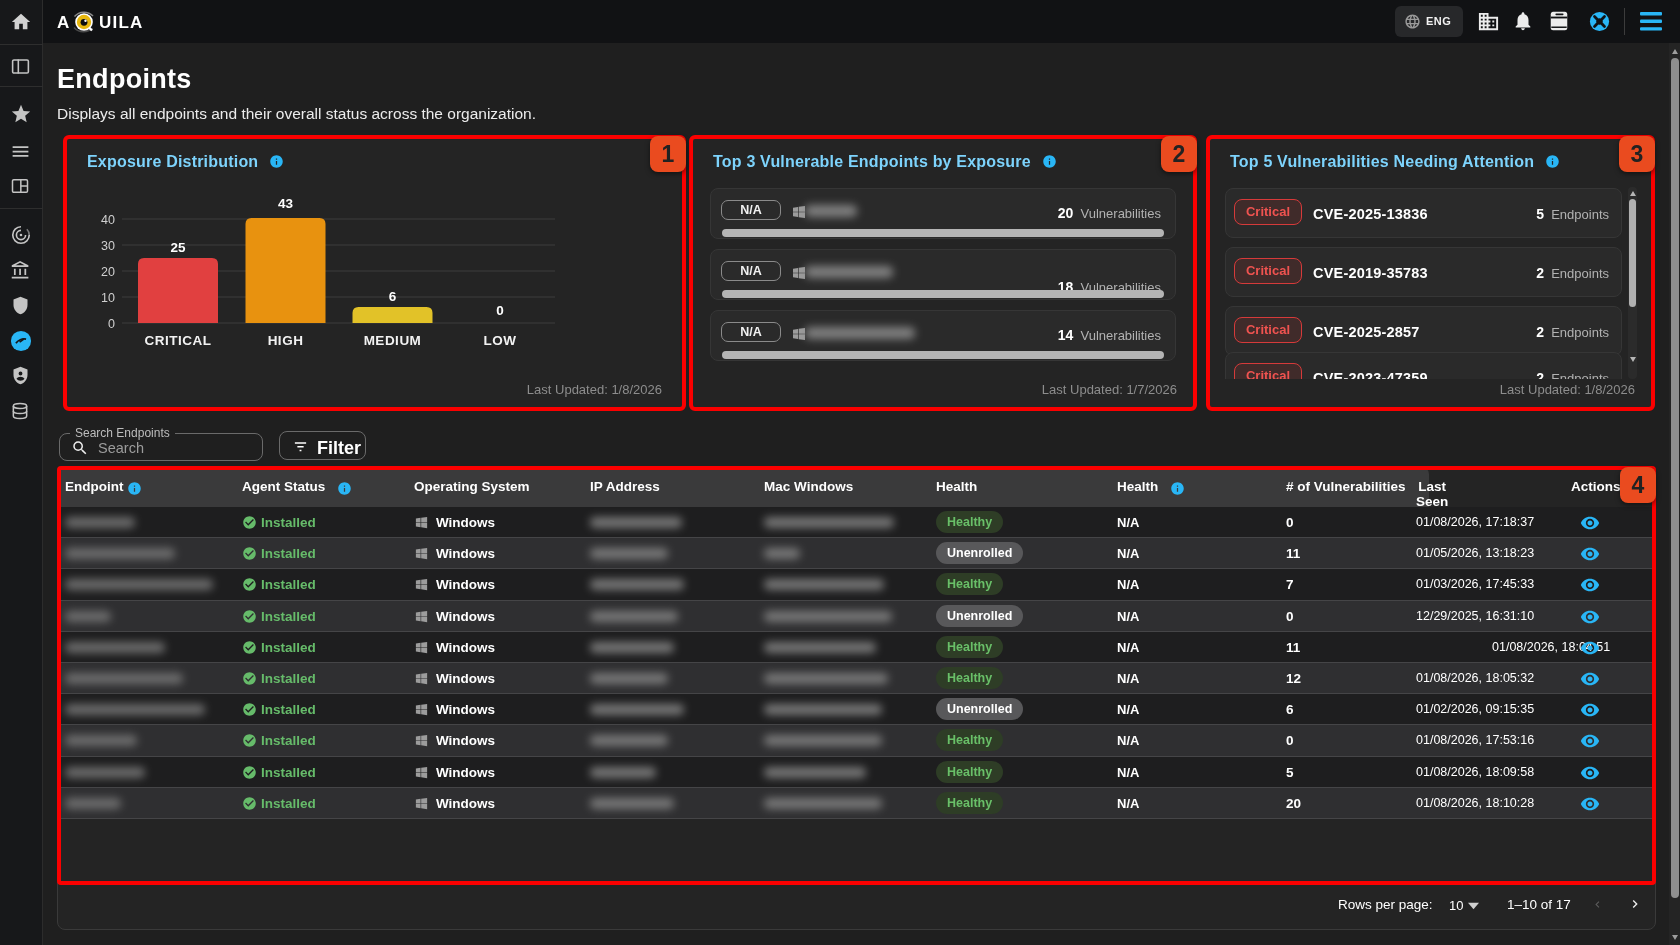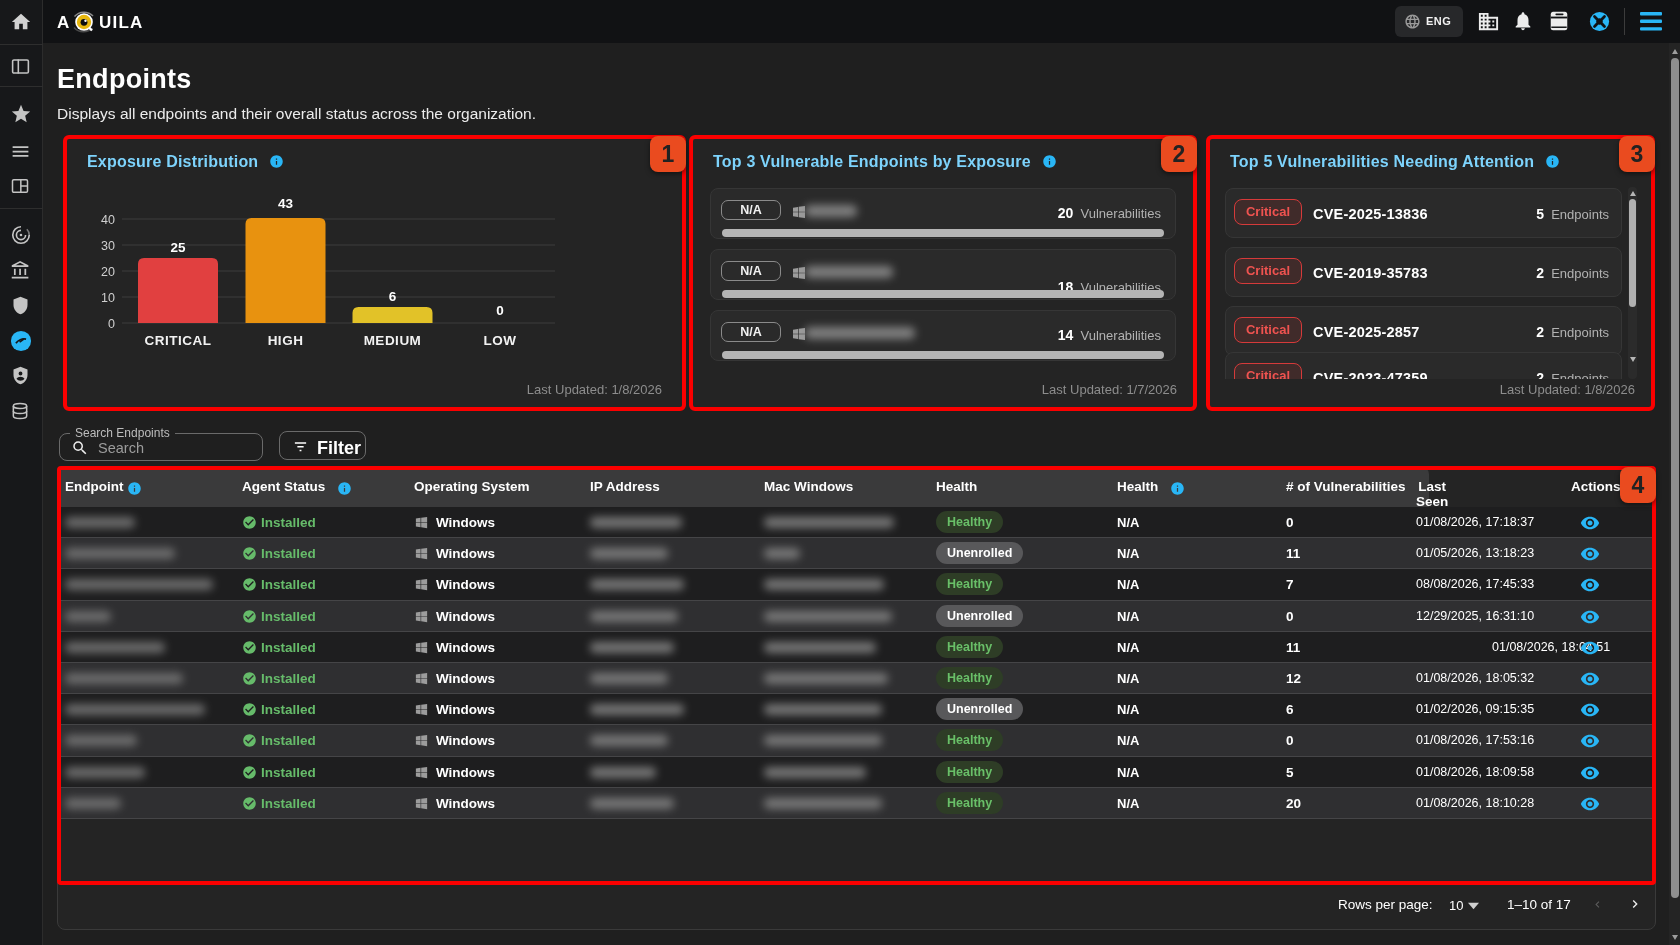--- a/index.html
+++ b/index.html
@@ -354,21 +354,21 @@
   <div class="abs inst" style="left:203px;top:8px">Installed</div>
 <svg class="abs" style="left:356px;top:8px" width="15" height="15" viewBox="0 0 24 24">
       <path fill="#9c9c9c" d="M3 5.5 10.5 4.4v7.1H3V5.5zm0 13 7.5 1.1v-7.1H3v6zm8.5 1.2 9.5 1.3V12.5h-9.5v7.2zm0-15.4v7.2H21V3L11.5 4.3z"></path>
     </svg>
   <div class="abs wint" style="left:378px;top:8px">Windows</div>
   <div class="blob" style="left:532px;top:10px;width:94px;height:11px;background:#7f7f7f"></div>
   <div class="blob" style="left:706px;top:10px;width:120px;height:11px;background:#7f7f7f"></div>
   <div class="abs chip-healthy" style="left:878px;top:4px">Healthy</div>
   <div class="abs na" style="left:1059px;top:8px">N/A</div>
   <div class="abs vul" style="left:1228px;top:8px">7</div>
-  <div class="abs seen" style="left:1358px;top:8px">08/08/2026, 17:45:33</div>
+  <div class="abs seen" style="left:1358px;top:8px">01/03/2026, 17:45:33</div>
 <svg class="abs" style="left:1522px;top:6px" width="20" height="20" viewBox="0 0 24 24">
       <path fill="#29b6f6" d="M12 4.5C7 4.5 2.73 7.61 1 12c1.73 4.39 6 7.5 11 7.5s9.27-3.11 11-7.5c-1.73-4.39-6-7.5-11-7.5zM12 17c-2.76 0-5-2.24-5-5s2.24-5 5-5 5 2.24 5 5-2.24 5-5 5zm0-8c-1.66 0-3 1.34-3 3s1.34 3 3 3 3-1.34 3-3-1.34-3-3-3z"></path>
     </svg>
 </div>
 <div class="trow" style="top:600.6px;background:#2f2f31">
   <div class="blob" style="left:7px;top:10px;width:46px;height:11px;background:#737373"></div>
 <svg class="abs" style="left:184px;top:8px" width="15" height="15" viewBox="0 0 24 24">
       <path fill="#66bb6a" d="M12 2C6.48 2 2 6.48 2 12s4.48 10 10 10 10-4.48 10-10S17.52 2 12 2zm-2 15-5-5 1.41-1.41L10 14.17l7.59-7.59L19 8l-9 9z"></path>
     </svg>
   <div class="abs inst" style="left:203px;top:8px">Installed</div>

